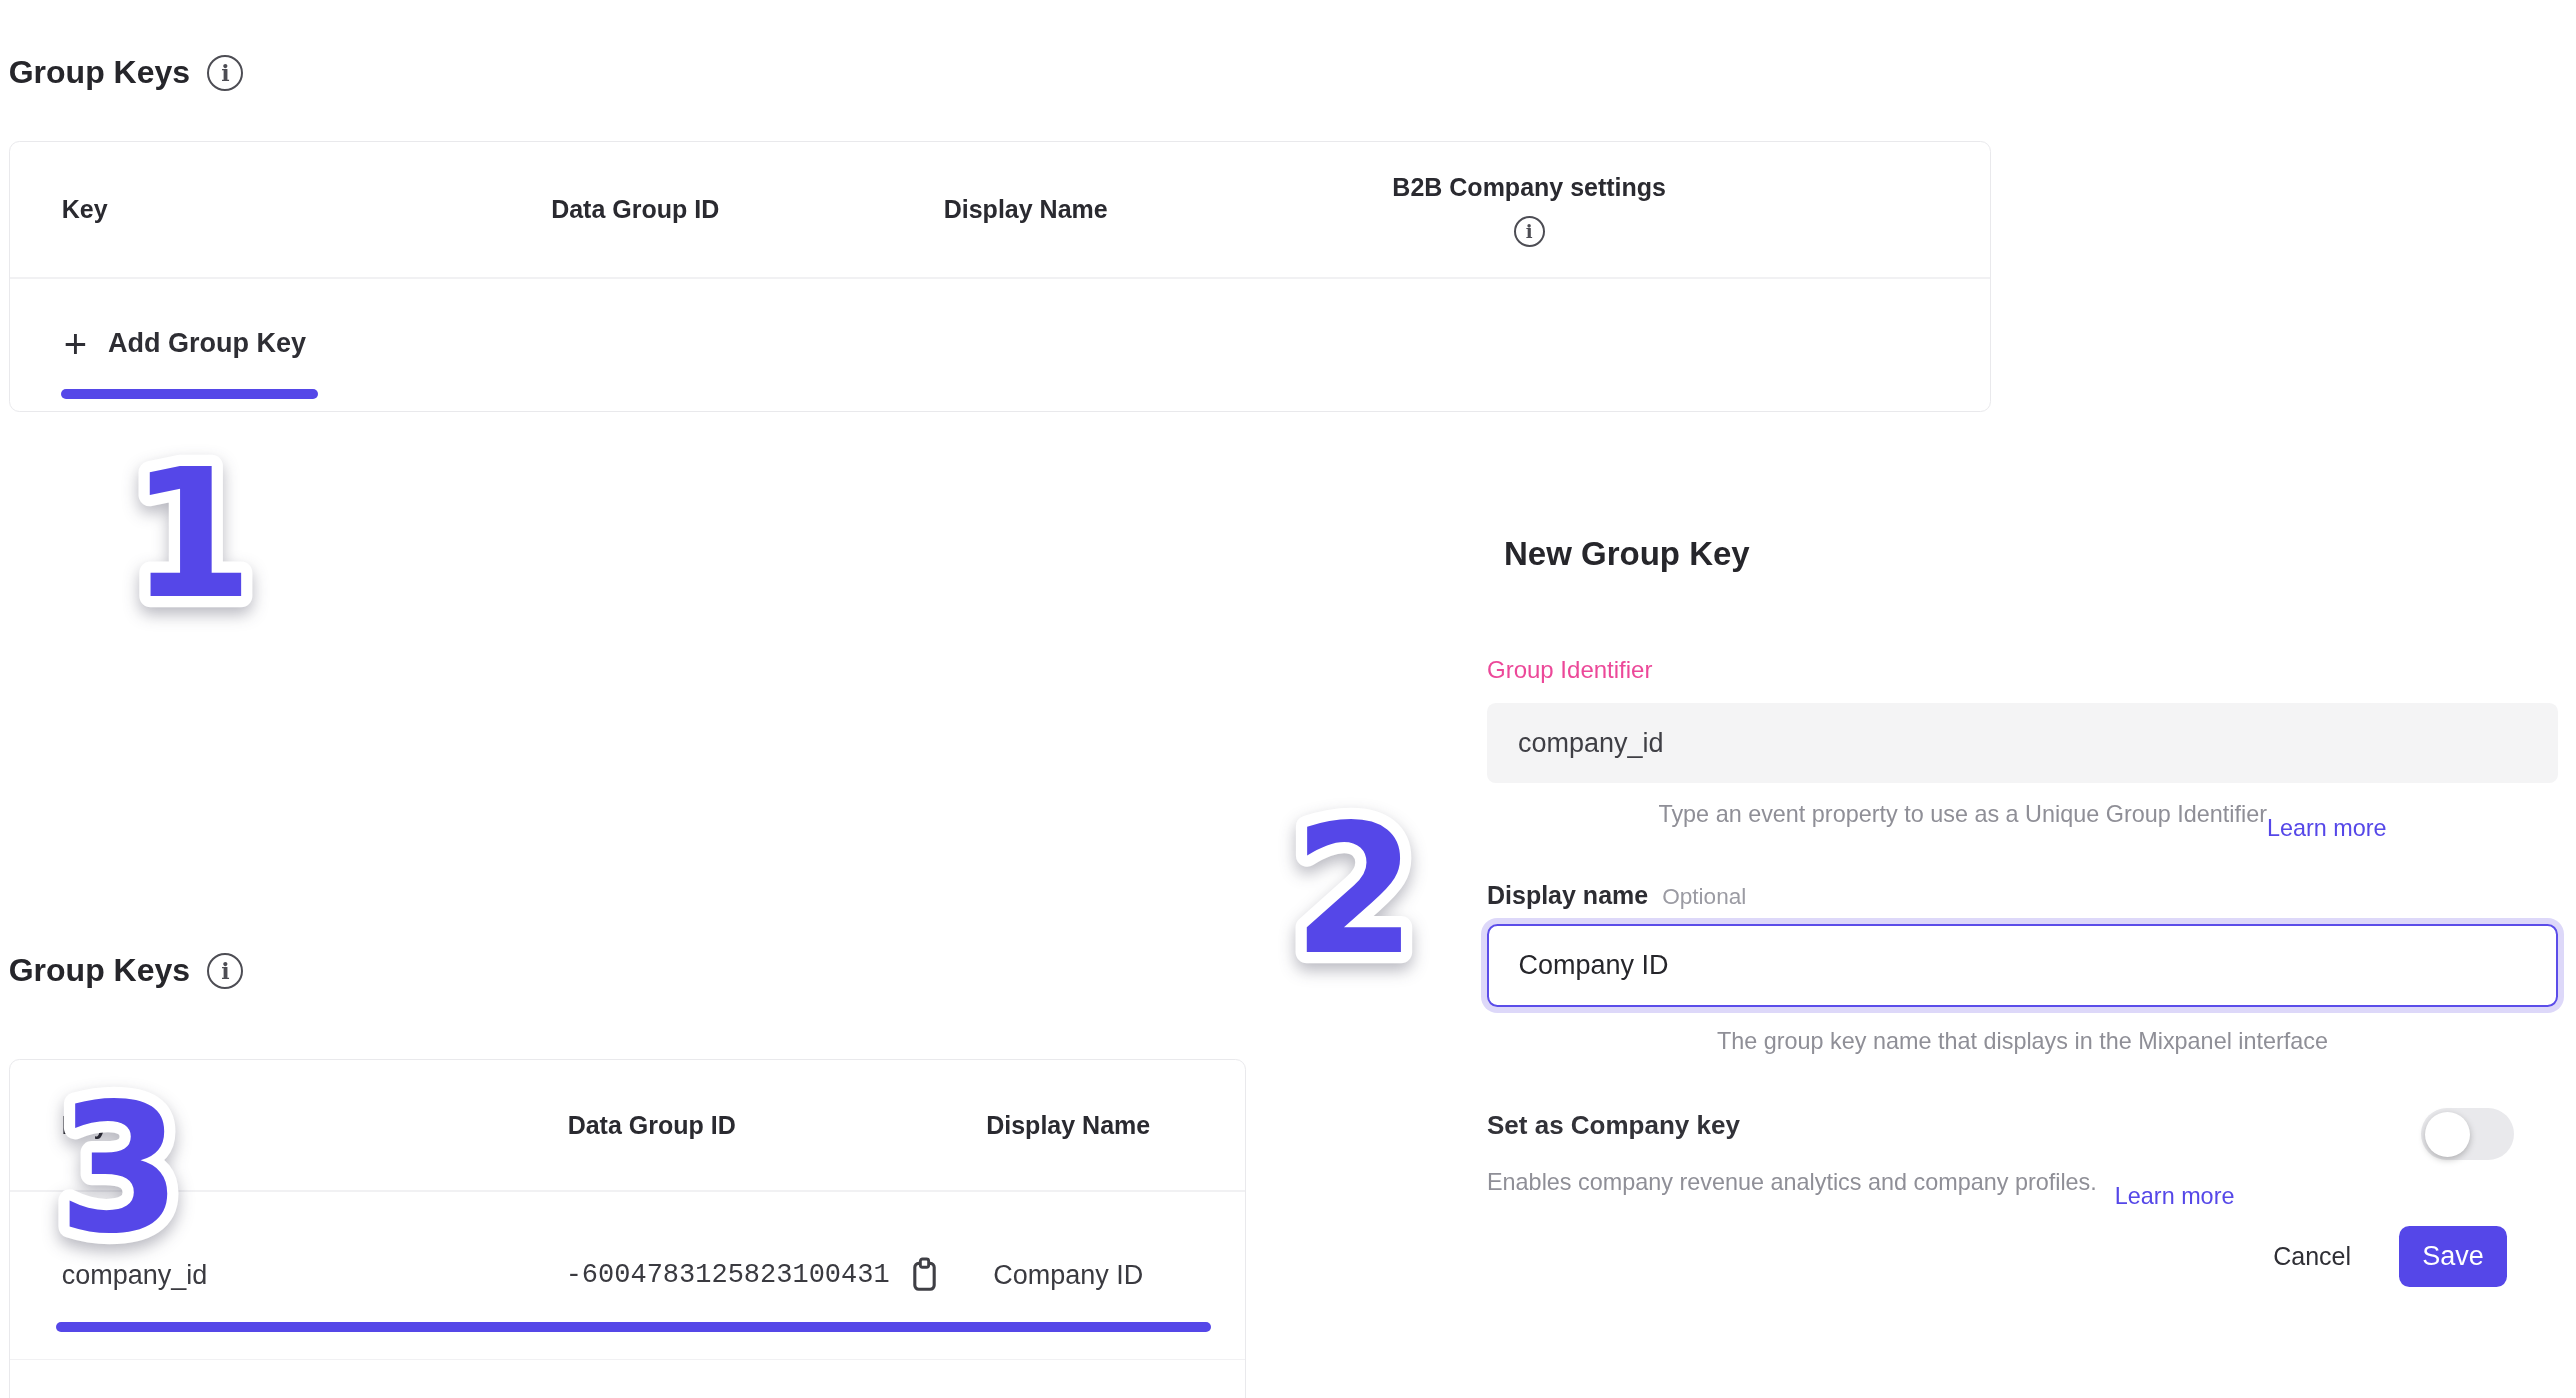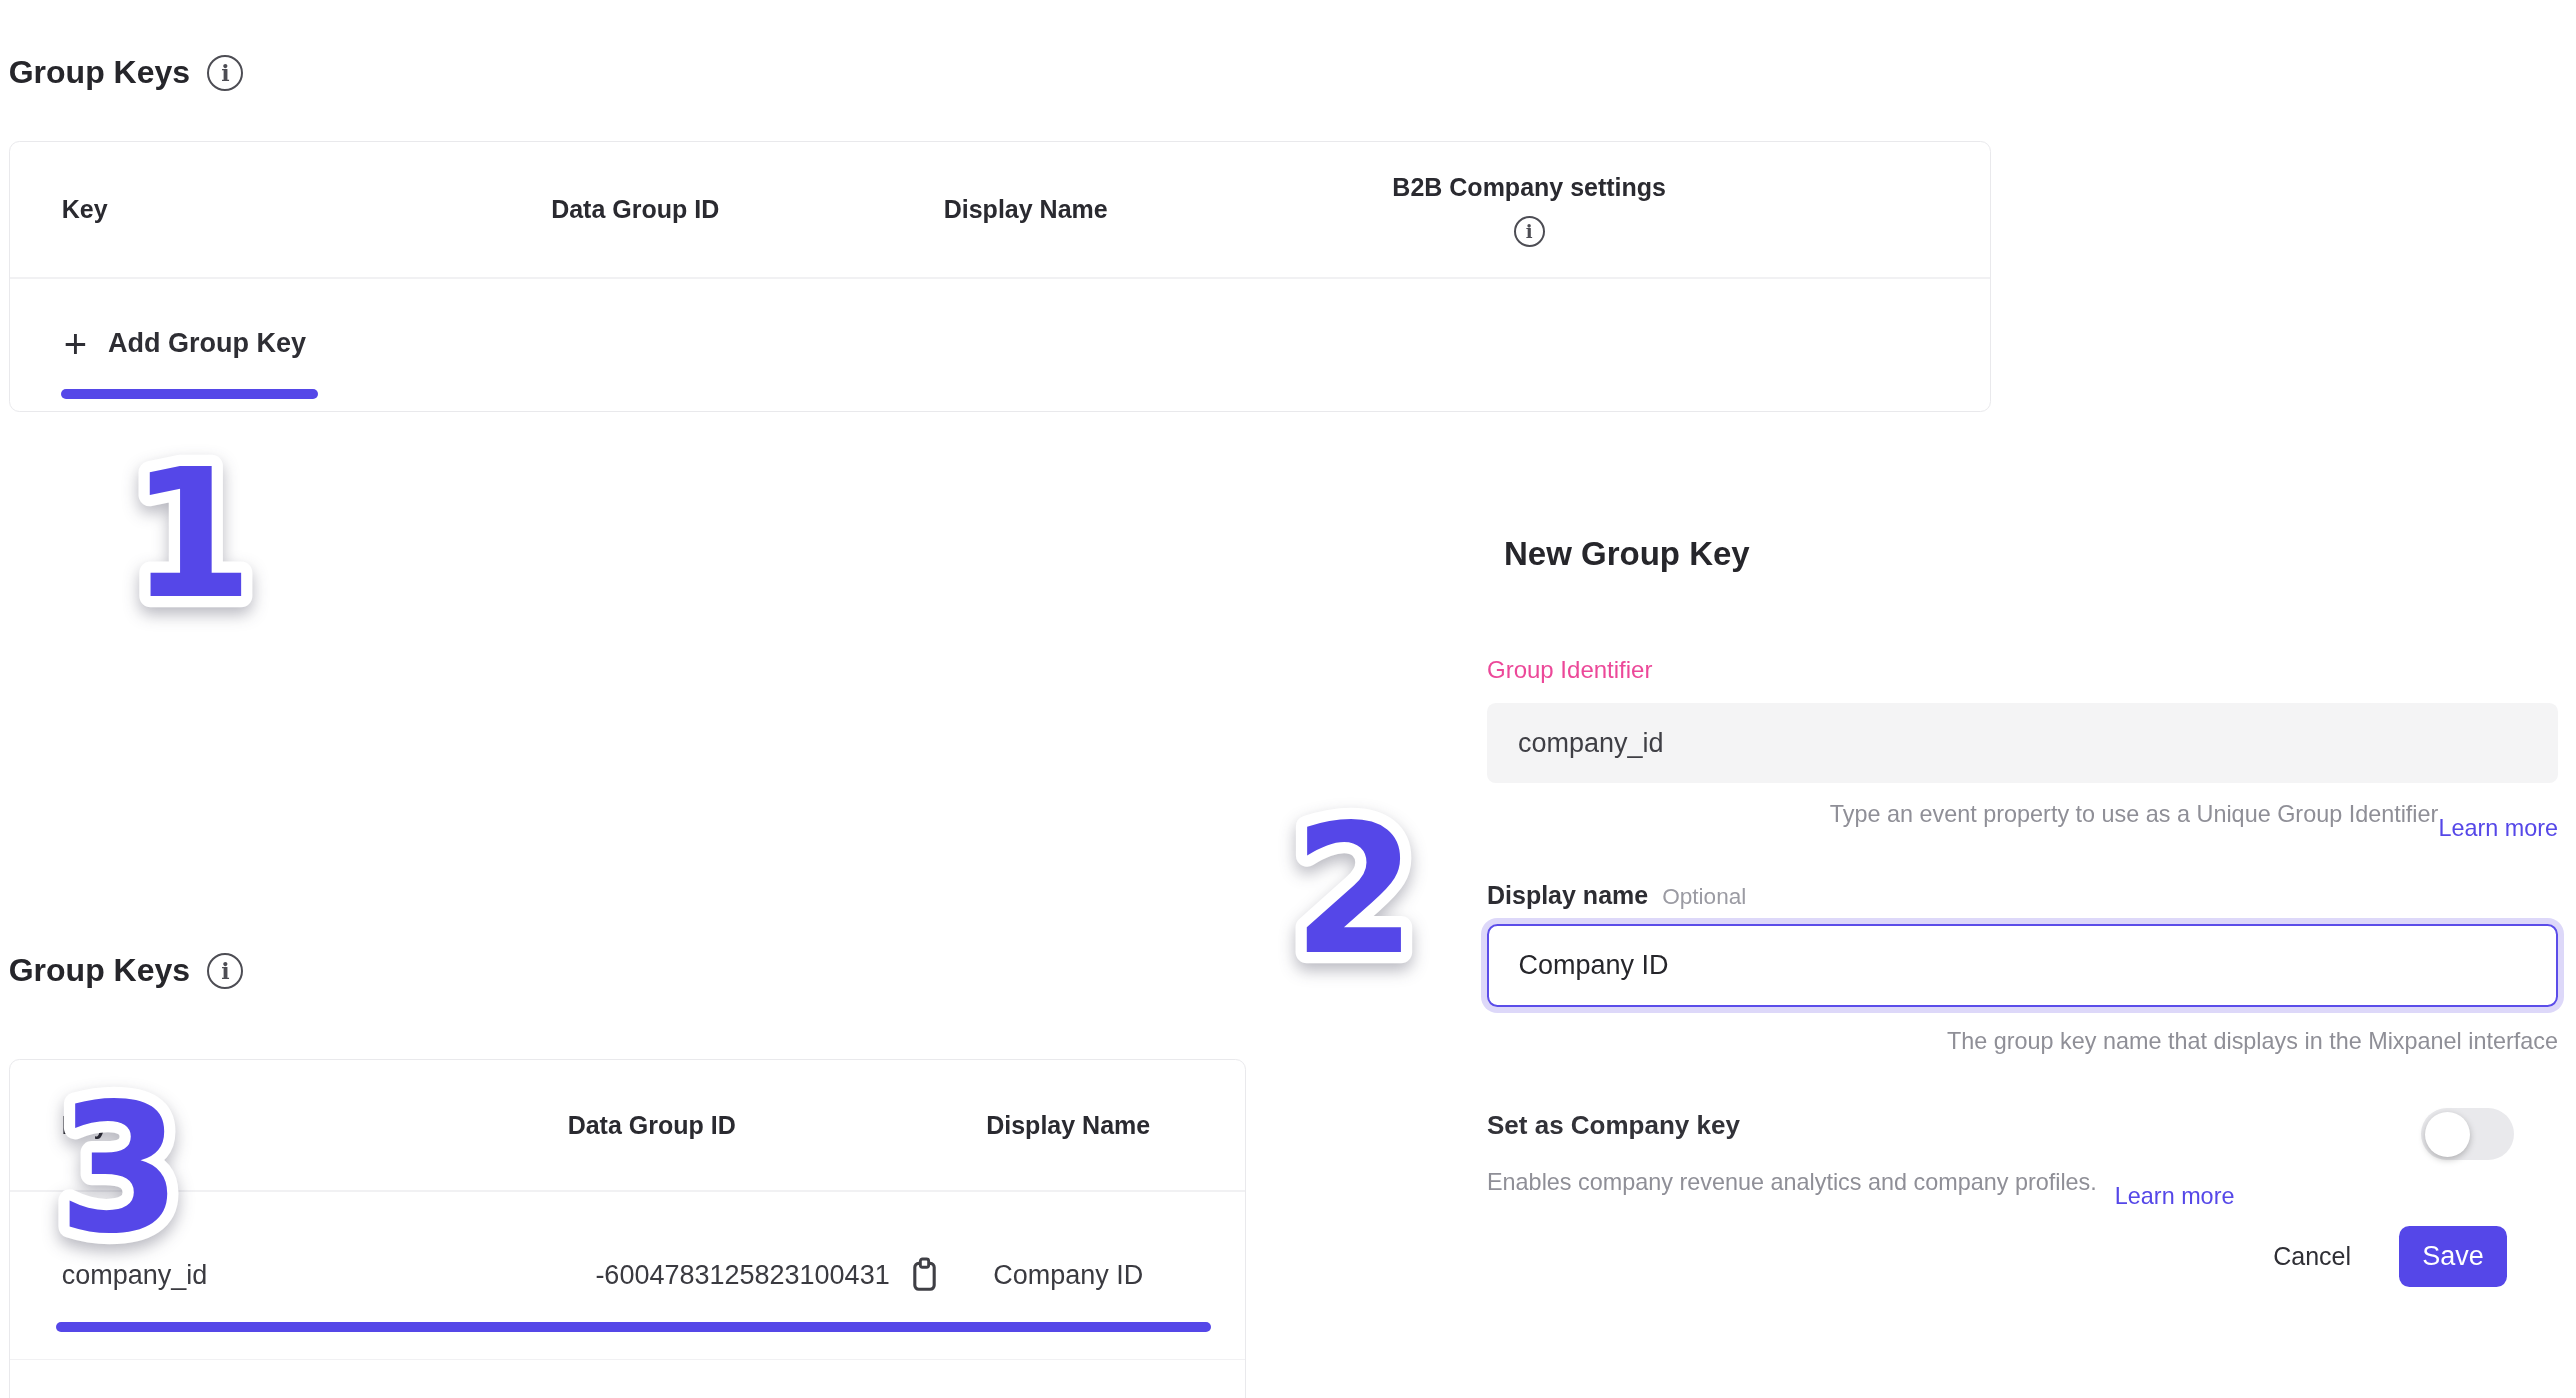--- a/index.html
+++ b/index.html
@@ -23,21 +23,21 @@
   #card1 .thead{grid-template-columns:400px 347px 434px 573px;height:135px;padding-left:52px;}
   #card2 .thead{grid-template-columns:347px 486px 347px;height:130px;padding-left:52px;}
   .th-center{text-align:center;}
   .th-flex{display:flex;align-items:center;justify-content:center;gap:14px;flex-direction:column;}
   .divider{height:1.7px;background:#f1f1f3;}
   .add-row{height:130px;display:flex;align-items:center;gap:21px;padding-left:54px;
            font-size:27px;font-weight:600;color:#2e2e34;cursor:pointer;}
   .plus{font-size:40px;font-weight:400;line-height:1;color:#2e2e34;}
   .row2{display:grid;grid-template-columns:347px 486px 347px;height:167px;align-items:center;
         padding-left:52px;font-size:27px;color:#3a3a40;}
-  .id-cell{display:flex;justify-content:flex-end;align-items:center;gap:19px;margin-right:-45px;}
+  .id-cell{display:flex;justify-content:flex-end;align-items:center;gap:19px;margin-right:-45px;font-family:Liberation Mono, monospace;}
   .cell-center{text-align:center;}
   .copy-btn{display:flex;align-items:center;cursor:pointer;}
 
   
   .underline{position:absolute;height:9.6px;border-radius:5.2px;background:var(--accent,#5547e8);}
   #underline-add{left:61px;top:389px;width:257px;}
   #underline-row{left:56px;top:1322px;width:1155px;}
 
   
   .step{position:absolute;color:var(--accent,#5547e8);filter:drop-shadow(0 7.8px 7.8px rgba(35,35,60,.32));}
@@ -47,21 +47,21 @@
 
   
   #panel{position:absolute;left:1487px;top:521px;width:1071px;height:877px;}
   .p-title{position:absolute;top:14px;left:17px;font-size:33px;font-weight:700;color:#26262b;}
   .p-label{position:absolute;top:135px;left:0;font-size:24px;font-weight:500;color:#ec4899;}
   .input{position:absolute;left:0;width:100%;box-sizing:border-box;font-size:27px;
          font-family:"Liberation Sans","DejaVu Sans",sans-serif;outline:none;}
   #gi-input{top:182px;height:80px;background:#f4f4f5;border:none;border-radius:8.7px;padding:0 31px;color:#3f3f45;}
   #dn-input{top:403px;height:83px;background:#fff;border:2.6px solid #5b4de9;border-radius:10.4px;
             box-shadow:0 0 0 6px #ddd8f9;padding:0 29.5px;color:#26262b;}
-  .helper-row{position:absolute;left:0;width:100%;display:flex;justify-content:flex-end;
+  .helper-row{position:absolute;left:0;width:100%;display:flex;justify-content:center;
               font-size:23.4px;color:#8f8f97;}
   #gi-helper{top:280px;}
   #dn-helper{top:507px;}
   #ck-helper{top:648px;justify-content:flex-start;gap:18px;}
   .link{color:var(--accent,#5547e8);font-weight:500;cursor:pointer;text-decoration:none;margin-top:14px;}
   .dn-row{position:absolute;top:360px;left:0;display:flex;align-items:baseline;gap:14px;}
   .dn-label{font-size:25px;font-weight:700;color:#2d2d33;}
   .opt{font-size:22.6px;color:#9b9ba3;}
   .ck-label{position:absolute;top:589px;left:0;font-size:26px;font-weight:700;color:#323238;}
   .toggle{position:absolute;top:587px;right:44px;width:93px;height:52px;border-radius:26px;

